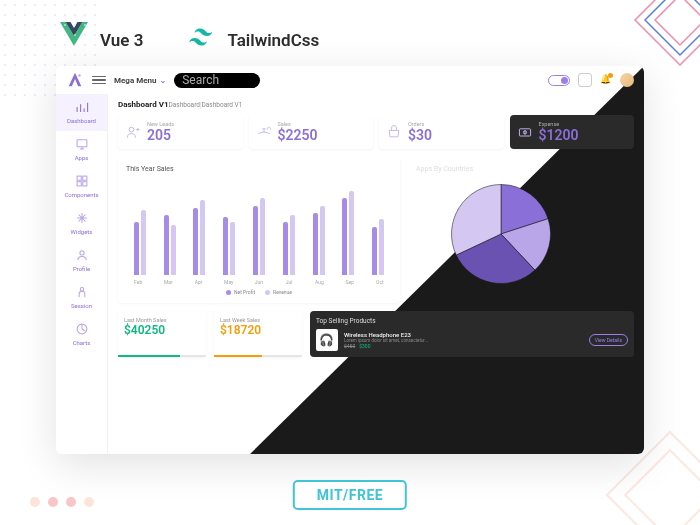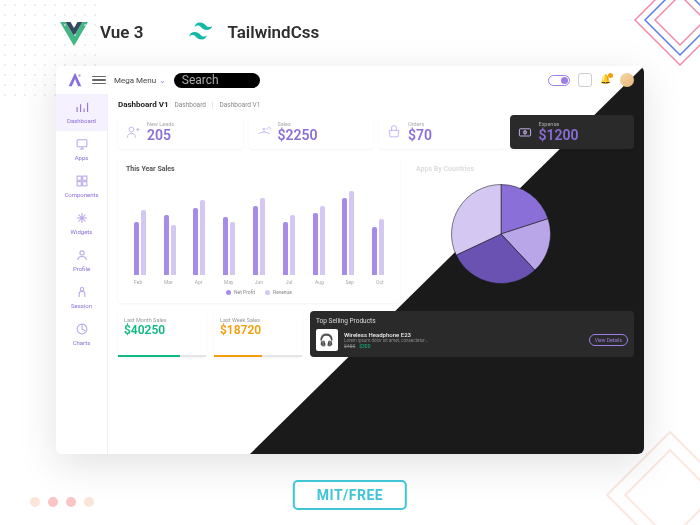--- a/index.html
+++ b/index.html
@@ -2,69 +2,69 @@
 <html><head>
 <meta charset="utf-8">
 <style>
 *{box-sizing:border-box;margin:0;padding:0;font-family:-apple-system,BlinkMacSystemFont,'Segoe UI',Roboto,sans-serif}
 body{width:700px;height:525px;background:#fff;position:relative;overflow:hidden}
 .bg-deco-tl{position:absolute;top:-20px;left:-20px;width:120px;height:120px;pointer-events:none}
 .bg-deco-tl::before{content:"";position:absolute;width:100%;height:100%;background-image:radial-gradient(circle,#e5e0f5 1.5px,transparent 1.5px);background-size:10px 10px;opacity:.6}
 .bg-deco-tr{position:absolute;top:-30px;right:-30px;width:100px;height:100px;pointer-events:none}
 .bg-deco-tr svg{width:100%;height:100%}
 .bg-deco-br{position:absolute;bottom:-40px;right:-40px;width:140px;height:140px;pointer-events:none;opacity:.4}
-.logos{display:flex;align-items:flex-start;gap:12px;padding:22px 40px 14px 60px}
+.logos{display:flex;align-items:flex-end;gap:12px;padding:22px 40px 14px 60px}
 .vue-logo svg{width:28px;height:24px}
 .tw-logo svg{width:28px;height:18px}
 .logo-txt{font-size:17px;font-weight:600;color:#2d2d2d}
 .logo-txt.tw{margin-left:-2px}
 .logos .gap{width:22px}
 .stage{position:relative;margin:2px auto 0;width:588px;height:388px;background:#fff;border-radius:6px;box-shadow:0 10px 40px rgba(0,0,0,.12);overflow:hidden}
 .dark-tri{position:absolute;top:0;right:0;width:100%;height:100%;background:#1a1a1a;clip-path:polygon(100% 0,100% 100%,33% 100%);z-index:1}
 .topbar{position:relative;z-index:2;display:flex;align-items:center;height:28px;padding:0 10px;gap:8px}
 .brand-a{width:18px;height:18px}
 .hamb{width:14px;height:14px;display:flex;flex-direction:column;justify-content:center;gap:2px}
 .hamb span{height:1.5px;background:#666;border-radius:1px}
-.mega{font-size:8px;color:#444;font-weight:400;display:flex;align-items:center;gap:3px}
+.mega{font-size:8px;color:#444;font-weight:700;display:flex;align-items:center;gap:3px}
 .mega::after{content:"⌄";font-size:8px;color:#9b7ee8}
 .search{flex:0 0 86px;height:15px;background:#000000;border-radius:8px;font-size:12px;color:#aaa;padding:0 8px;display:flex;align-items:center}
 .tb-spacer{flex:1}
 .toggle{width:22px;height:11px;border:1px solid #9b7ee8;border-radius:6px;position:relative}
 .toggle::after{content:"";position:absolute;right:1px;top:1px;width:7px;height:7px;background:#9b7ee8;border-radius:50%}
 .chip-icon{width:14px;height:14px;border:1px solid #ccc;border-radius:3px}
 .bell{width:12px;height:12px;position:relative}
 .bell::before{content:"🔔";font-size:9px;position:absolute;color:#999}
 .bell::after{content:"";position:absolute;top:-1px;right:-1px;width:5px;height:5px;background:#f59e0b;border-radius:50%}
 .avatar{width:14px;height:14px;border-radius:50%;background:linear-gradient(135deg,#f5d5a8,#e8b87a)}
 .body{display:flex;height:calc(100% - 28px)}
 .sidebar{width:52px;background:#fff;display:flex;flex-direction:column;border-right:1px solid #f0f0f0;z-index:3;position:relative}
 .sb-item{display:flex;flex-direction:column;align-items:center;justify-content:center;padding:6px 0 7px;gap:3px;cursor:pointer}
 .sb-item.active{background:#f5f1ff}
 .sb-ico{width:14px;height:14px;display:flex;align-items:center;justify-content:center}
 .sb-ico svg{width:14px;height:14px;stroke:#b8a6e8;fill:none;stroke-width:1.5}
 .sb-item.active .sb-ico svg{stroke:#8b6fd8}
 .sb-lbl{font-size:6px;color:#8b6fd8}
 .main{flex:1;padding:6px 10px;position:relative;z-index:2}
-.crumbs{display:flex;align-items:baseline;gap:6px;margin-bottom:6px}
+.crumbs{display:flex;align-items:baseline;gap:0;margin-bottom:6px}
 .ct{font-size:8px;font-weight:700;color:#222}
 .cs{font-size:6.5px;color:#888}
 .stats{display:flex;gap:6px;margin-bottom:8px}
 .stat{flex:1;background:#fff;border-radius:4px;padding:6px;display:flex;align-items:center;gap:5px;box-shadow:0 1px 3px rgba(0,0,0,.05)}
 .stat .si{width:18px;height:18px;display:flex;align-items:center;justify-content:center}
 .stat .si svg{width:16px;height:16px;fill:none;stroke:#c4b5f0;stroke-width:1.2}
 .stat .sc{display:flex;flex-direction:column}
 .stat .sl{font-size:5.5px;color:#aaa}
 .stat .sv{font-size:14px;font-weight:600;color:#8b6fd8}
 .stat.dark{background:#2a2a2a}
 .stat.dark .sv{color:#8b6fd8}
 .row2{display:flex;gap:8px;margin-bottom:8px}
 .card{background:#fff;border-radius:4px;padding:8px;box-shadow:0 1px 3px rgba(0,0,0,.05)}
 .card.barchart{flex:0 0 282px}
 .card.pie{flex:1;background:transparent;box-shadow:none;padding:8px 0 0 8px}
-.card-title{font-size:7px;color:#555;font-weight:700;margin-bottom:6px}
+.card-title{font-size:7px;color:#555;font-weight:400;margin-bottom:6px}
 .card.pie .card-title{color:#ddd}
 .bars{display:flex;align-items:flex-end;gap:6px;height:96px;padding:0 2px}
 .bargrp{flex:1;display:flex;align-items:flex-end;gap:2px;justify-content:center}
 .bar{width:5px;border-radius:2px 2px 0 0}
 .bar.a{background:#a68ce8}
 .bar.b{background:#d4c7f2}
 .xaxis{display:flex;gap:6px;margin-top:4px}
 .xaxis span{flex:1;text-align:center;font-size:5px;color:#aaa}
 .legend{display:flex;justify-content:center;gap:10px;margin-top:4px}
 .lg{font-size:5px;color:#888;display:flex;align-items:center;gap:3px}
@@ -257,21 +257,21 @@
             </span>
           </div>
         <div class="stat">
             <span class="si">
               <svg viewBox="0 0 20 20">
                 <path d="M4 8 L16 8 L15 16 L5 16 Z M7 8 L7 5 C7 3 8 2 10 2 C12 2 13 3 13 5 L13 8"></path>
               </svg>
             </span>
             <span class="sc">
               <span class="sl">Orders</span>
-              <span class="sv">$70</span>
+              <span class="sv">$30</span>
             </span>
           </div>
         <div class="stat dark">
             <span class="si">
               <svg viewBox="0 0 20 20">
                 <rect x="3" y="6" width="14" height="9" rx="1"></rect>
                 <circle cx="10" cy="10.5" r="2"></circle>
                 <path d="M10 8 L10 13"></path>
               </svg>
             </span>

